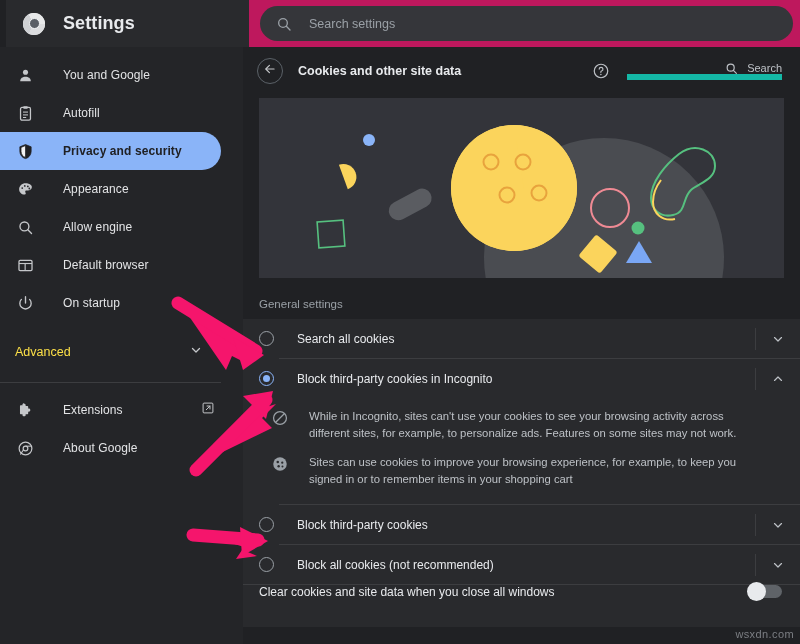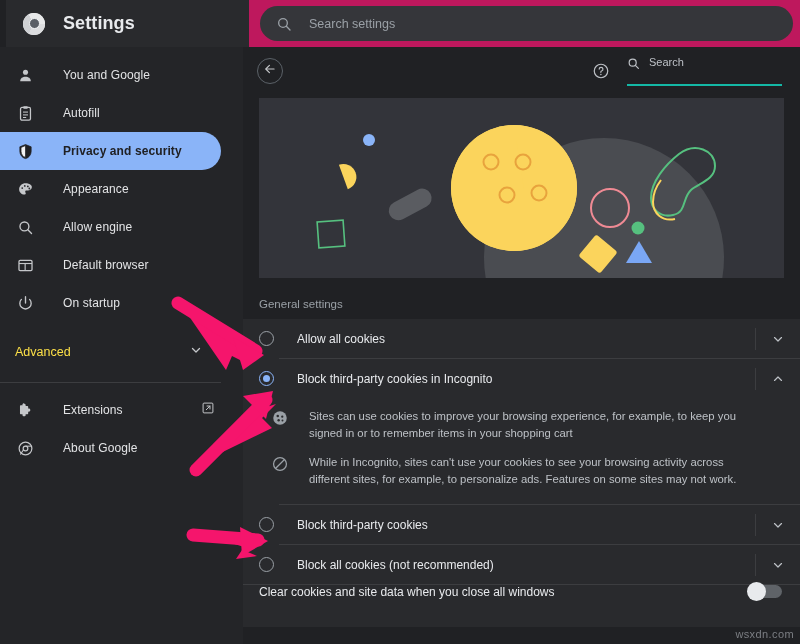--- a/index.html
+++ b/index.html
@@ -117,21 +117,21 @@
     cursor: pointer; flex: 0 0 auto;
   }
   .page-title {
     margin-left: 15px; color: #e8eaed; font-size: 12.5px; font-weight: bold;
   }
   .head-right { margin-left: auto; display: flex; align-items: center; }
   .help-btn { width: 18px; height: 18px; cursor: pointer; }
   .search-box {
     margin-left: 17px; width: 155px;
     display: flex; align-items: center;
-    border-bottom: 2px solid #14b8a6; padding-bottom: 15px;
+    border-bottom: 6px solid #14b8a6; padding-bottom: 0; justify-content: flex-end;
   }
   .search-box .sbicon { width: 13px; height: 13px; flex: 0 0 auto; }
   .search-box .sbph { margin-left: 9px; color: #bdc1c6; font-size: 11px; }
 
   
   .banner {
     position: relative; margin: 4px 16px 0 16px;
     height: 180px; background: #33343a; overflow: hidden;
   }
 
@@ -346,20 +346,21 @@
 
     <div class="page-head">
       <div class="back-btn">
         <span>
           <svg viewBox="0 0 24 24" width="14" height="14">
               <path d="M19 12H5.5" stroke="#c5c7ca" stroke-width="2" stroke-linecap="round"></path>
               <path d="M11 5.8 4.8 12l6.2 6.2" fill="none" stroke="#c5c7ca" stroke-width="2" stroke-linecap="round" stroke-linejoin="round"></path>
             </svg>
         </span>
       </div>
+      <div class="page-title">Cookies and other site data</div>
       <div class="head-right">
         <span class="help-btn">
           <svg viewBox="0 0 24 24" width="18" height="18">
               <circle cx="12" cy="12" r="9" fill="none" stroke="#bdc1c6" stroke-width="1.6"></circle>
               <path d="M9.6 9.4a2.5 2.5 0 1 1 3.1 2.6c-.6.2-.9.7-.9 1.4v.4" fill="none" stroke="#bdc1c6" stroke-width="1.6" stroke-linecap="round"></path>
               <circle cx="11.85" cy="16.6" r="1" fill="#bdc1c6"></circle>
             </svg>
         </span>
         <div class="search-box">
           <span class="sbicon">
@@ -408,21 +409,21 @@
         <path d="M367 165 l13 -22 l13 22 z" fill="#7aa7f5"></path>
       </svg>
     </div>
 
     <div class="section-title">General settings</div>
 
     <div class="card">
 
       <div class="opt-row">
         <span class="radio"></span>
-        <span class="opt-label">Allow all cookies</span>
+        <span class="opt-label">Search all cookies</span>
         <span class="opt-right">
           <span class="vsep"></span>
           <span class="chev-btn">
             <svg viewBox="0 0 24 24" width="14" height="14">
                 <path d="M6 9.5 12 15.5 18 9.5" fill="none" stroke="#bdc1c6" stroke-width="2.1" stroke-linecap="round" stroke-linejoin="round"></path>
               </svg>
           </span>
         </span>
       </div>
       <div class="row-div"></div>
@@ -437,37 +438,37 @@
                 <path d="M6 14.5 12 8.5 18 14.5" fill="none" stroke="#bdc1c6" stroke-width="2.1" stroke-linecap="round" stroke-linejoin="round"></path>
               </svg>
           </span>
         </span>
       </div>
 
       <div class="desc-block">
         <div class="desc-row">
           <span class="desc-ic">
             <svg viewBox="0 0 24 24" width="18" height="18">
+                <circle cx="12" cy="12" r="8.6" fill="none" stroke="#9aa0a6" stroke-width="1.7"></circle>
+                <line x1="6.3" y1="17.7" x2="17.7" y2="6.3" stroke="#9aa0a6" stroke-width="1.7"></line>
+              </svg>
+          </span>
+          <span class="desc-tx">While in Incognito, sites can't use your cookies to see your browsing activity across different sites, for example, to personalize ads. Features on some sites may not work.</span>
+        </div>
+        <div class="desc-row">
+          <span class="desc-ic">
+            <svg viewBox="0 0 24 24" width="18" height="18">
                 <circle cx="12" cy="12" r="9" fill="#9aa0a6"></circle>
                 <circle cx="9" cy="9.4" r="1.7" fill="#292a2d"></circle>
                 <circle cx="15" cy="10.2" r="1.5" fill="#292a2d"></circle>
                 <circle cx="10.2" cy="15" r="1.6" fill="#292a2d"></circle>
                 <circle cx="15.3" cy="15.2" r="1.3" fill="#292a2d"></circle>
               </svg>
           </span>
           <span class="desc-tx">Sites can use cookies to improve your browsing experience, for example, to keep you signed in or to remember items in your shopping cart</span>
-        </div>
-        <div class="desc-row">
-          <span class="desc-ic">
-            <svg viewBox="0 0 24 24" width="18" height="18">
-                <circle cx="12" cy="12" r="8.6" fill="none" stroke="#9aa0a6" stroke-width="1.7"></circle>
-                <line x1="6.3" y1="17.7" x2="17.7" y2="6.3" stroke="#9aa0a6" stroke-width="1.7"></line>
-              </svg>
-          </span>
-          <span class="desc-tx">While in Incognito, sites can't use your cookies to see your browsing activity across different sites, for example, to personalize ads. Features on some sites may not work.</span>
         </div>
       </div>
       <div class="row-div"></div>
 
       <div class="opt-row">
         <span class="radio"></span>
         <span class="opt-label">Block third-party cookies</span>
         <span class="opt-right">
           <span class="vsep"></span>
           <span class="chev-btn">

